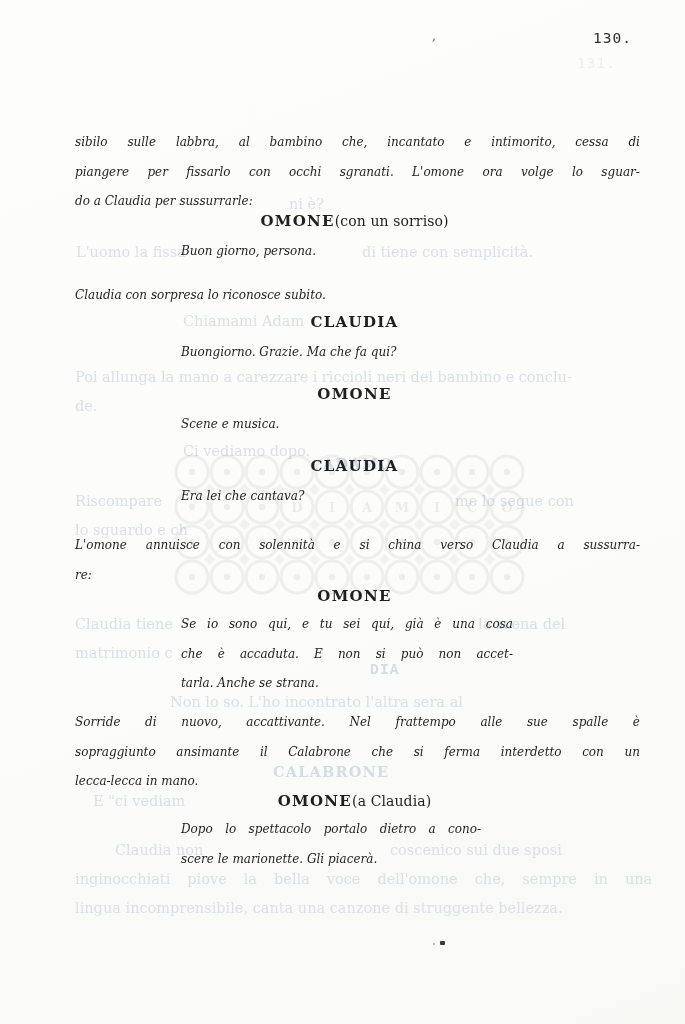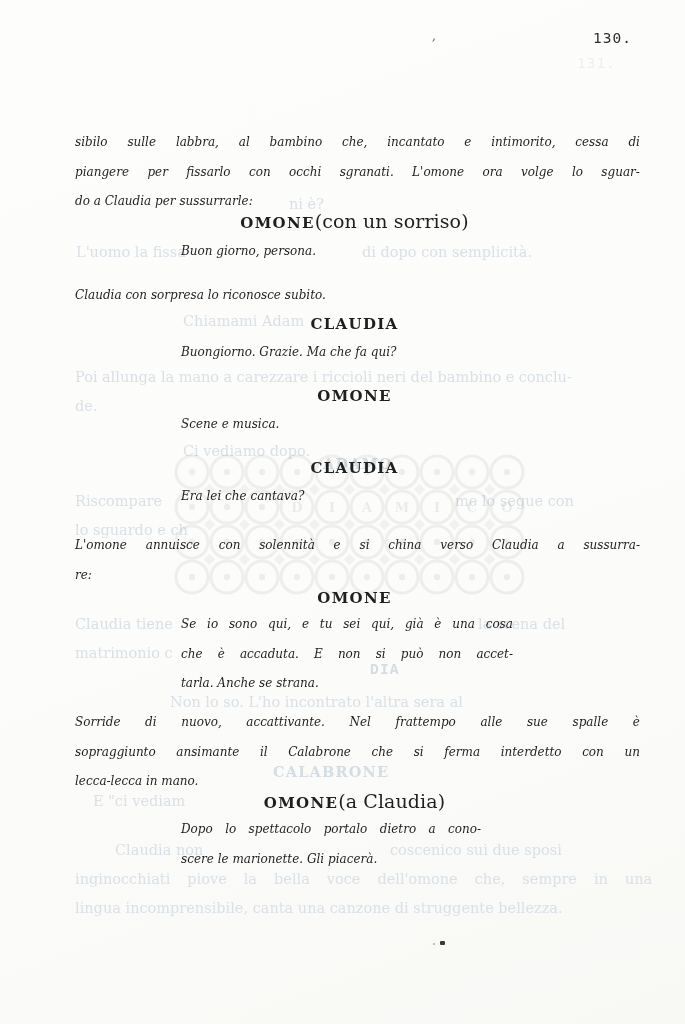--- a/index.html
+++ b/index.html
@@ -16,21 +16,21 @@
   .block{position:absolute;}
   .narr{left:75px;width:565px;}
   .speech{left:181px;width:332px;}
   .line{height:29.5px;line-height:29.5px;font-size:12px;white-space:nowrap;font-style:italic;}
   .just{display:flex;justify-content:space-between;white-space:normal;}
   .cue{
     position:absolute;left:12px;width:685px;text-align:center;
     line-height:22px;font-size:15px;white-space:nowrap;
   }
   .cue .char{font-weight:bold;letter-spacing:1.3px;}
-  .cue .paren{font-size:19px;letter-spacing:0.1px;text-align:center;}
+  .cue .paren{font-size:14px;letter-spacing:0.1px;text-align:center;}
   .ghost{
     position:absolute;font-size:14.5px;color:#d9e1e7;
     white-space:nowrap;line-height:20px;text-align:center;
   }
   .ghost.b{font-weight:bold;letter-spacing:1.2px;color:#d4dde3;}
   .ghost.mono{font-family:"DejaVu Sans Mono",monospace;color:#edf0f2;letter-spacing:1px;}
   .ghost.gjust{display:flex;justify-content:space-between;white-space:normal;}
   #watermark{position:absolute;left:0;top:0;pointer-events:none;}
   .speck{position:absolute;}
   .speck-apostrophe{
@@ -44,21 +44,21 @@
 <body>
 
 <div class="page">
 
   <span class="pagenum">130.</span>
 
   <div id="ghost-layer">
       <span class="ghost mono" style="left: 577px; top: 53px;">131.</span>
       <span class="ghost" style="left: 289px; top: 194px;">ni è?</span>
       <span class="ghost" style="left: 76px; top: 242px;">L'uomo la fissa</span>
-      <span class="ghost" style="left: 362px; top: 242px;">di dopo con semplicità.</span>
+      <span class="ghost" style="left: 362px; top: 242px;">di tiene con semplicità.</span>
       <span class="ghost" style="left: 183px; top: 311px;">Chiamami Adam</span>
       <span class="ghost gjust" style="left: 75px; top: 367px; width: 497px;">
         <span>Poi</span>
         <span>allunga</span>
         <span>la</span>
         <span>mano</span>
         <span>a</span>
         <span>carezzare</span>
         <span>i</span>
         <span>riccioli</span>

